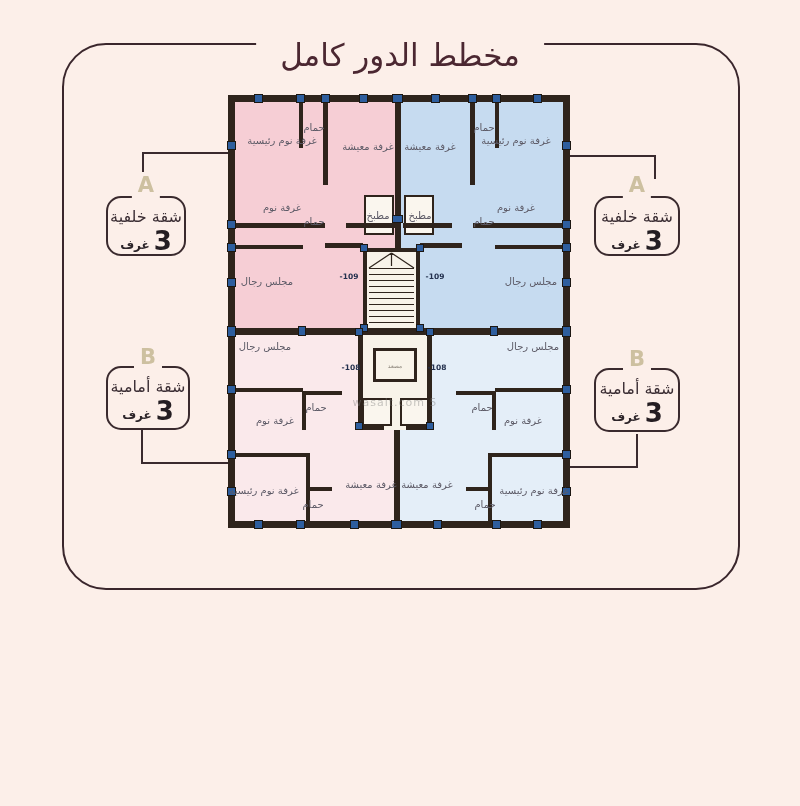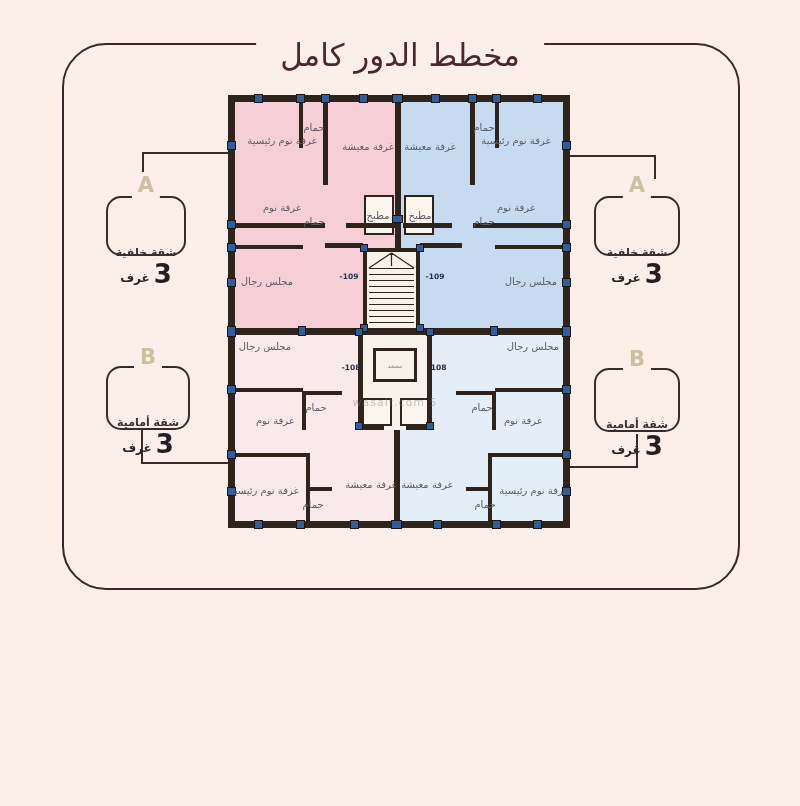--- a/index.html
+++ b/index.html
@@ -29,21 +29,21 @@
   
   .ann-box{
     position:absolute;border:2px solid #3a2a2e;border-radius:15px;
     text-align:center;z-index:2;box-sizing:border-box;padding-top:9px;
   }
   .ann-letter{
     position:absolute;transform:translateX(-50%);
     font-size:21px;font-weight:bold;color:#cdc0a0;
     background:#fcefe9;padding:0 6px;line-height:26px;z-index:3;
   }
-  .ann-type{font-size:11px;font-weight:bold;color:#3c2f35;margin-top:39px;}
+  .ann-type{font-size:16px;font-weight:normal;color:#3c2f35;}
   .ann-count-row{direction:rtl;display:flex;justify-content:center;align-items:flex-end;gap:4px;margin-top:2px;}
   .ann-count{font-size:26px;font-weight:bold;color:#241d22;line-height:1;}
   .ann-unit{font-size:12px;font-weight:bold;color:#2d252a;padding-bottom:2px;}
   .conn{position:absolute;background:#3a2a2e;z-index:1;}
 
   
   #plan{position:absolute;left:228px;top:95px;width:342px;height:433px;}
   .quad{position:absolute;z-index:0;}
   .cream{position:absolute;background:#f8f3e9;z-index:1;}
   .counter{position:absolute;background:#faf6ee;border:2px solid #2f241c;box-sizing:border-box;z-index:2;}

